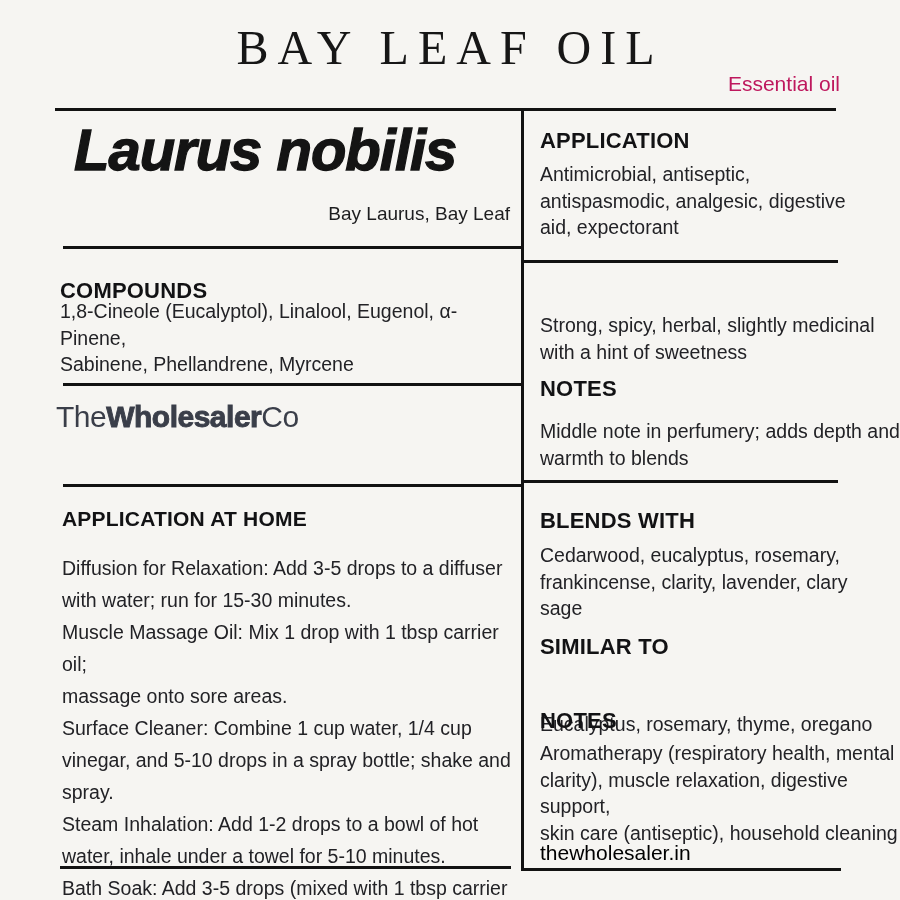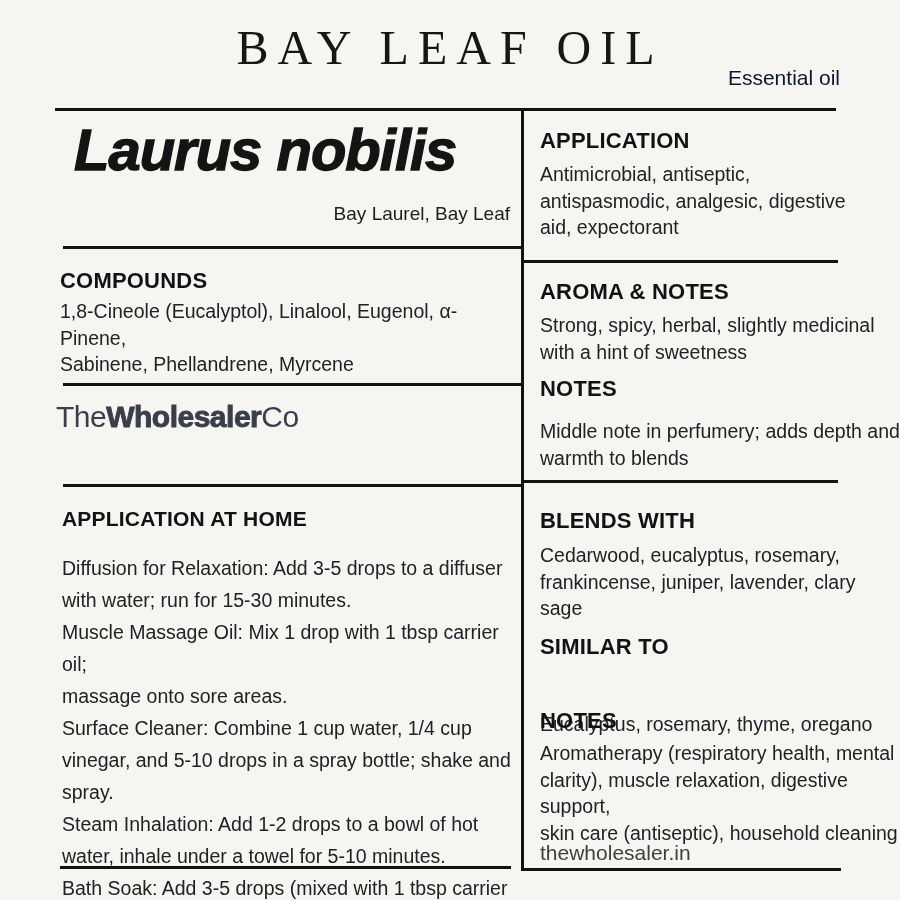--- a/index.html
+++ b/index.html
@@ -17,23 +17,23 @@
   .title {
     left: 0; top: 20px; width: 900px;
     text-align: center;
     font-family: "Liberation Serif", serif;
     font-size: 48px;
     font-weight: 400;
     letter-spacing: 9px;
     color: #161616;
   }
   .category {
-    top: 66px; right: 60px;
+    top: 72px; right: 60px;
     font-size: 21px;
-    color: #0f172a;
+    color: #be185d;
   }
 
   .rule { background: #121212; }
 
   .botanical {
     left: 74px; top: 116px;
     font-size: 58px;
     font-weight: 700;
     font-style: italic;
     letter-spacing: -1px;
@@ -65,21 +65,21 @@
     color: #3a3e49;
     letter-spacing: -0.5px;
     white-space: nowrap;
   }
   .logo .light { font-weight: 400; }
   .logo .heavy { font-weight: 700; -webkit-text-stroke: 0.9px #3a3e49; }
 
   .footer-site {
     left: 540px; top: 841px;
     font-size: 21px;
-    color: #404040;
+    color: #000000;
   }
 </style>
 </head>
 <body>
 
 <div class="canvas">
 
   <div class="abs title">BAY LEAF OIL</div>
   <div class="abs category">Essential oil</div>
 
@@ -87,23 +87,23 @@
   <div class="abs rule" style="left:521px; top:108px; width:3px; height:763px;"></div>
   <div class="abs rule" style="left:63px; top:246px; width:458px; height:3px;"></div>
   <div class="abs rule" style="left:63px; top:383px; width:458px; height:3px;"></div>
   <div class="abs rule" style="left:63px; top:484px; width:458px; height:3px;"></div>
   <div class="abs rule" style="left:60px; top:866px; width:451px; height:3px;"></div>
   <div class="abs rule" style="left:521px; top:260px; width:317px; height:3px;"></div>
   <div class="abs rule" style="left:521px; top:480px; width:317px; height:3px;"></div>
   <div class="abs rule" style="left:521px; top:868px; width:320px; height:3px;"></div>
 
   <div class="abs botanical">Laurus nobilis</div>
-  <div class="abs common-names">Bay Laurel, Bay Leaf</div>
+  <div class="abs common-names">Bay Laurus, Bay Leaf</div>
 
-  <div class="abs heading" style="left:60px; top:268px;">COMPOUNDS</div>
+  <div class="abs heading" style="left:60px; top:278px;">COMPOUNDS</div>
   <div class="abs body-text" style="left:60px; top:298px; width:460px;">1,8-Cineole (Eucalyptol), Linalool, Eugenol, α-Pinene,
 Sabinene, Phellandrene, Myrcene</div>
 
   <div class="abs logo">
     <span class="light">The</span><span class="heavy">Wholesaler</span><span class="light">Co</span>
   </div>
 
   <div class="abs heading" style="left:62px; top:507px; font-size:21px;">APPLICATION AT HOME</div>
   <div class="abs body-text" style="left:62px; top:552px; width:460px; line-height:32px;">Diffusion for Relaxation: Add 3-5 drops to a diffuser
 with water; run for 15-30 minutes.
@@ -115,31 +115,30 @@
 Steam Inhalation: Add 1-2 drops to a bowl of hot
 water, inhale under a towel for 5-10 minutes.
 Bath Soak: Add 3-5 drops (mixed with 1 tbsp carrier oil)
 to warm bath water; soak for 15-20 minutes.</div>
 
   <div class="abs heading" style="left:540px; top:128px;">APPLICATION</div>
   <div class="abs body-text" style="left:540px; top:161px; width:360px;">Antimicrobial, antiseptic,
 antispasmodic, analgesic, digestive
 aid, expectorant</div>
 
-  <div class="abs heading" style="left:540px; top:279px;">AROMA &amp; NOTES</div>
   <div class="abs body-text" style="left:540px; top:312px; width:360px;">Strong, spicy, herbal, slightly medicinal
 with a hint of sweetness</div>
 
   <div class="abs heading" style="left:540px; top:376px;">NOTES</div>
   <div class="abs body-text" style="left:540px; top:418px; width:360px;">Middle note in perfumery; adds depth and
 warmth to blends</div>
 
   <div class="abs heading" style="left:540px; top:508px;">BLENDS WITH</div>
   <div class="abs body-text" style="left:540px; top:542px; width:360px;">Cedarwood, eucalyptus, rosemary,
-frankincense, juniper, lavender, clary
+frankincense, clarity, lavender, clary
 sage</div>
 
   <div class="abs heading" style="left:540px; top:634px;">SIMILAR TO</div>
   <div class="abs body-text" style="left:540px; top:670px; width:360px;margin-top:41px;">Eucalyptus, rosemary, thyme, oregano</div>
 
   <div class="abs heading" style="left:540px; top:708px;">NOTES</div>
   <div class="abs body-text" style="left:540px; top:740px; width:365px;">Aromatherapy (respiratory health, mental
 clarity), muscle relaxation, digestive support,
 skin care (antiseptic), household cleaning</div>
 

